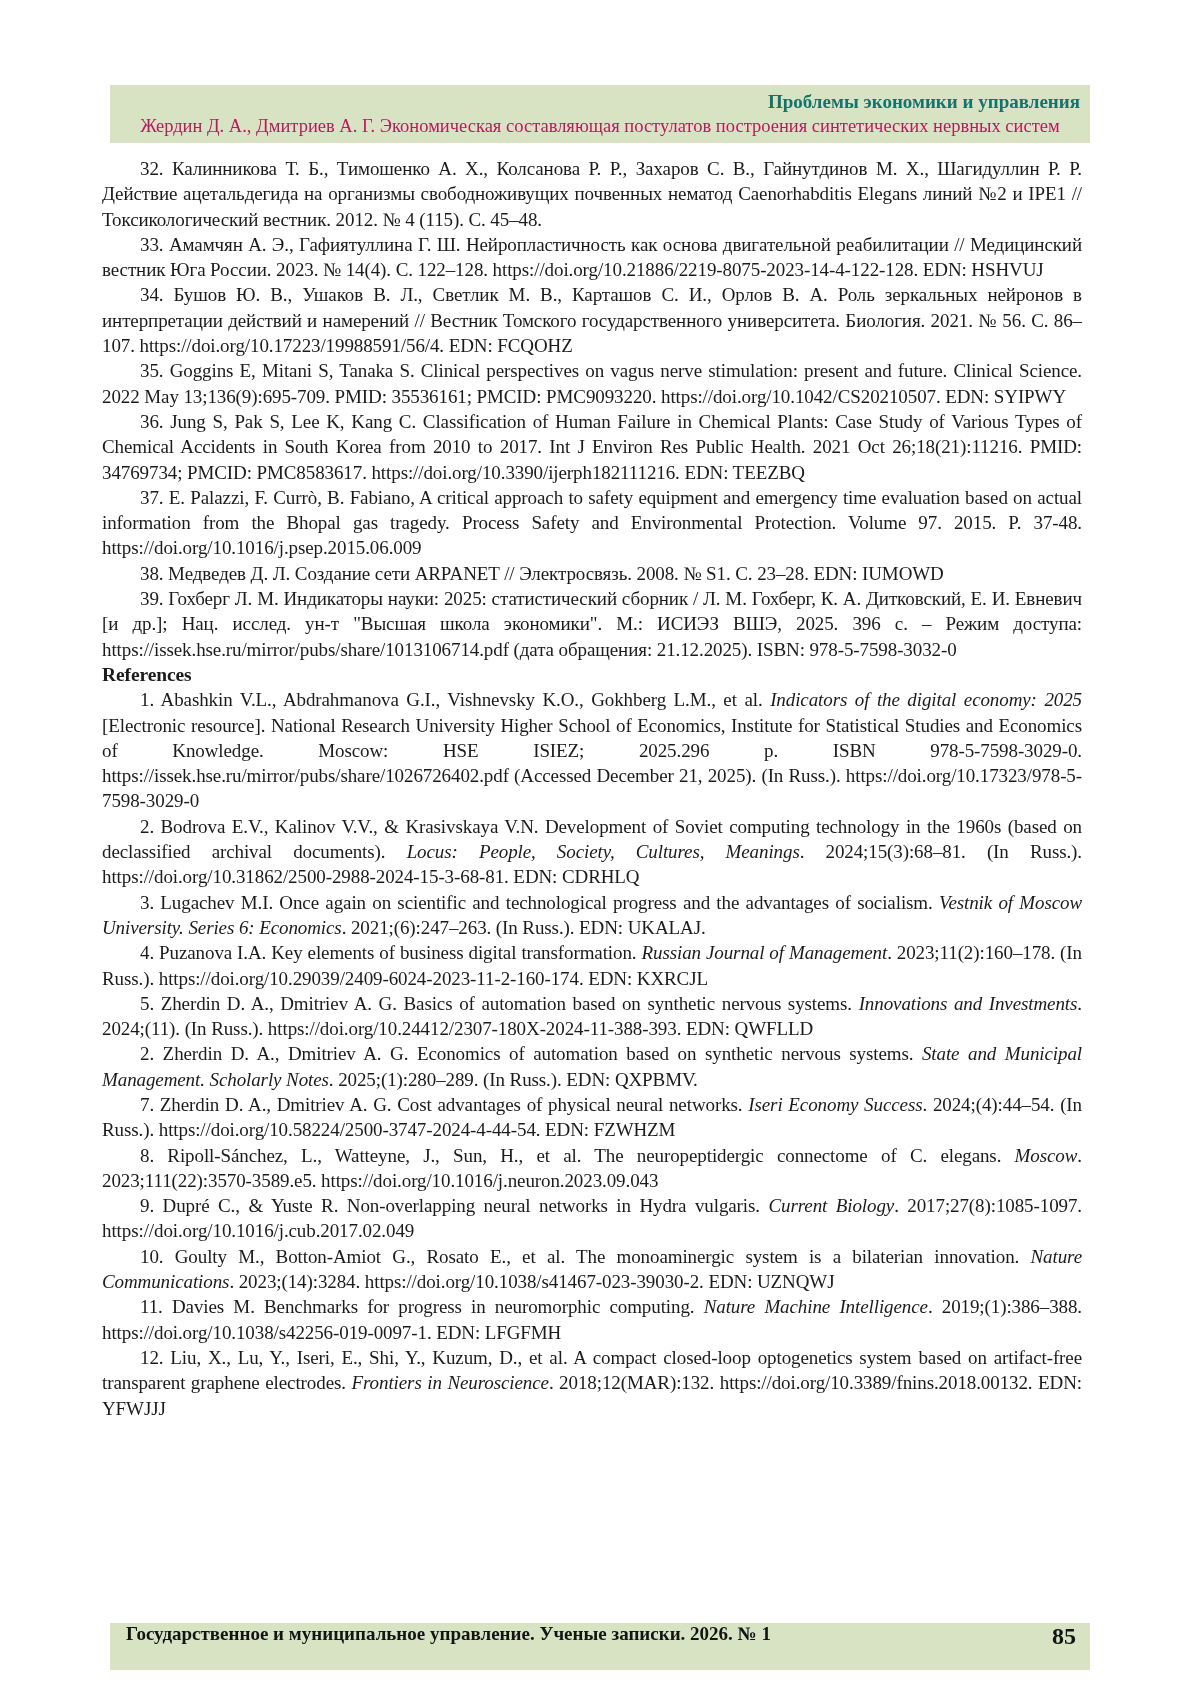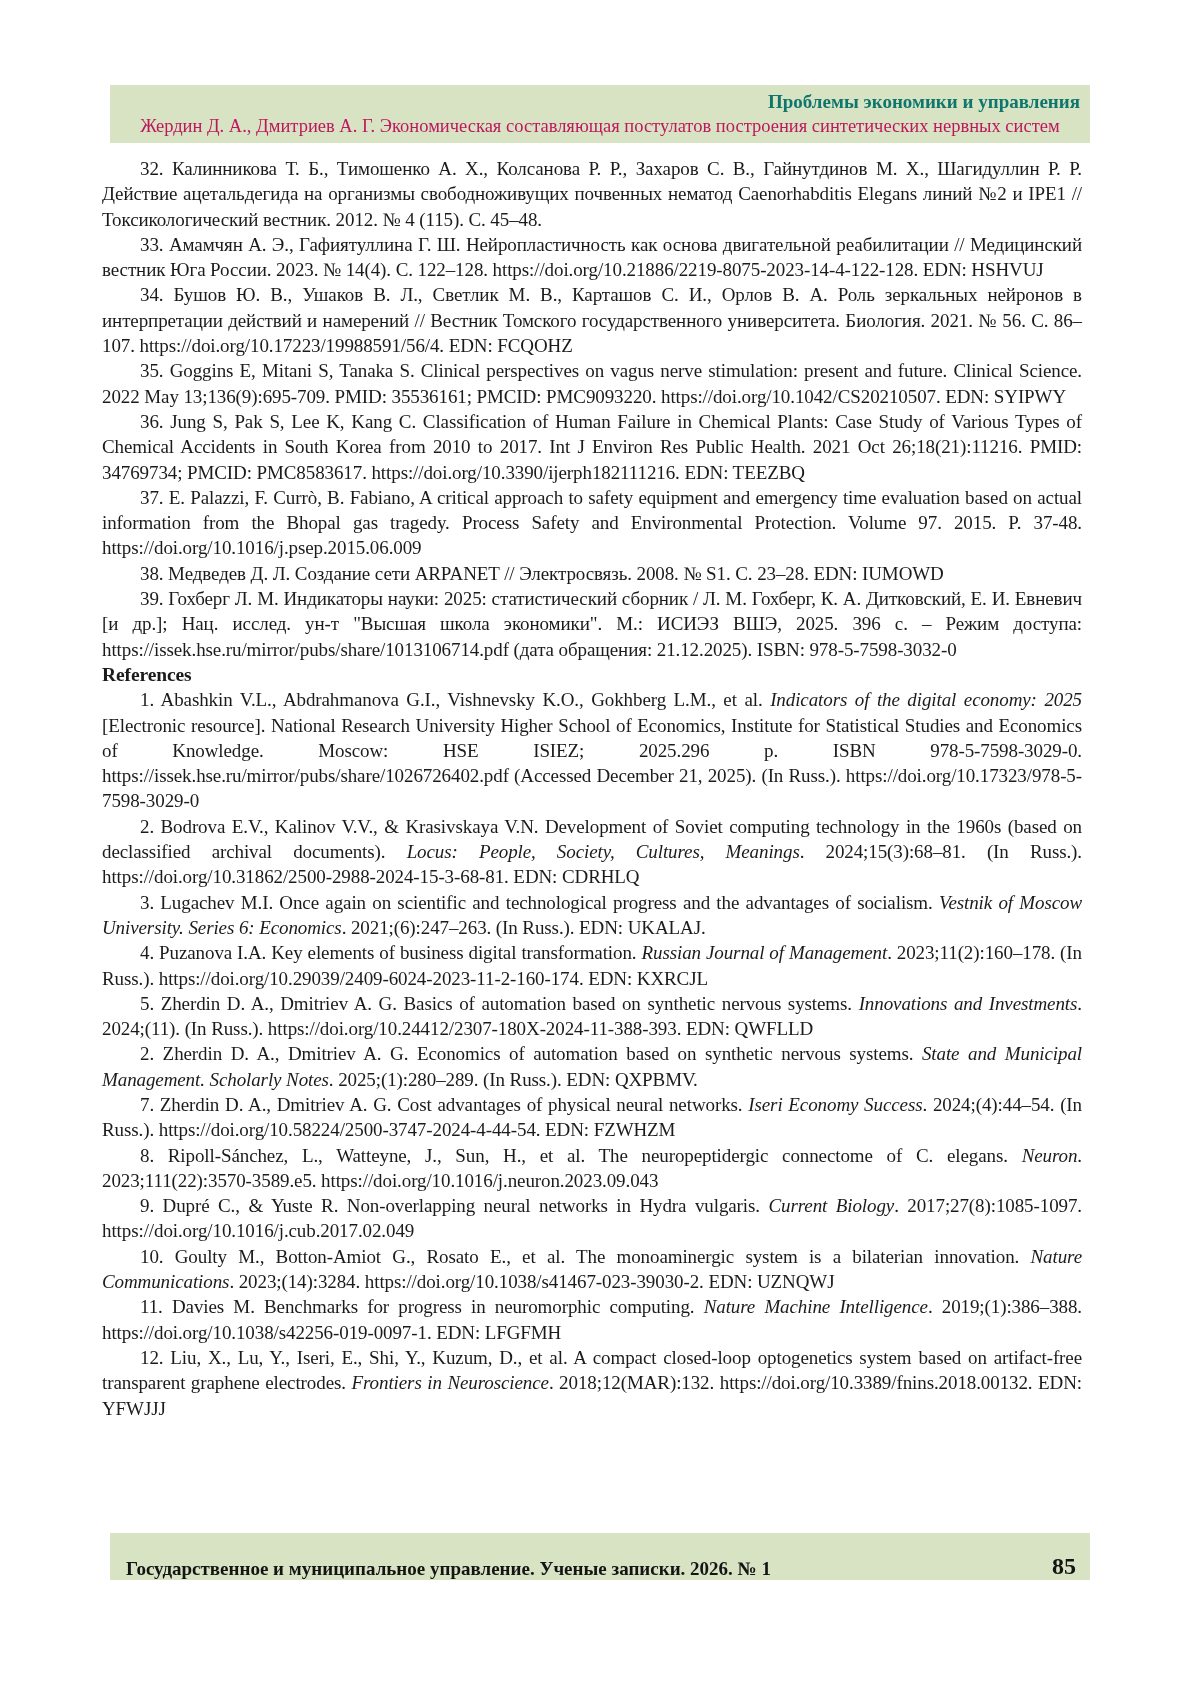--- a/index.html
+++ b/index.html
@@ -55,24 +55,24 @@
     -webkit-hyphens: auto;
   }
   .refs-heading {
     margin: 0;
     font-size: 19.5px;
     line-height: 25.3px;
     font-weight: bold;
     text-indent: 0;
   }
   .footer-band {
-    top: 1533px;
+    top: 1623px;
     height: 47px;
     display: flex;
-    align-items: flex-end;
+    align-items: flex-start;
     justify-content: space-between;
     padding: 0 14px 0 16px;
   }
   .footer-text {
     font-weight: bold;
     font-size: 19px;
     color: #141414;
   }
   .footer-page {
     font-weight: bold;
@@ -103,21 +103,21 @@
       </div>
     <p class="ref refs-heading">References</p>
     <div id="en-refs">
         <p class="ref"><span>1. Abashkin V.L., Abdrahmanova G.I., Vishnevsky K.O., Gokhberg L.M., et al. </span><i>Indicators of the digital economy: 2025</i><span> [Electronic resource]. National Research University Higher School of Economics, Institute for Statistical Studies and Economics of Knowledge. Moscow: HSE ISIEZ; 2025.296 p. ISBN 978-5-7598-3029-0. https://issek.hse.ru/mirror/pubs/share/1026726402.pdf (Accessed December 21, 2025). (In Russ.). https://doi.org/10.17323/978-5-7598-3029-0</span></p>
         <p class="ref"><span>2. Bodrova E.V., Kalinov V.V., &amp; Krasivskaya V.N. Development of Soviet computing technology in the 1960s (based on declassified archival documents). </span><i>Locus: People, Society, Cultures, Meanings</i><span>. 2024;15(3):68–81. (In Russ.). https://doi.org/10.31862/2500-2988-2024-15-3-68-81. EDN: CDRHLQ</span></p>
         <p class="ref"><span>3. Lugachev M.I. Once again on scientific and technological progress and the advantages of socialism. </span><i>Vestnik of Moscow University. Series 6: Economics</i><span>. 2021;(6):247–263. (In Russ.). EDN: UKALAJ.</span></p>
         <p class="ref"><span>4. Puzanova I.A. Key elements of business digital transformation. </span><i>Russian Journal of Management</i><span>. 2023;11(2):160–178. (In Russ.). https://doi.org/10.29039/2409-6024-2023-11-2-160-174. EDN: KXRCJL</span></p>
         <p class="ref"><span>5. Zherdin D. A., Dmitriev A. G. Basics of automation based on synthetic nervous systems. </span><i>Innovations and Investments</i><span>. 2024;(11). (In Russ.). https://doi.org/10.24412/2307-180X-2024-11-388-393. EDN: QWFLLD</span></p>
         <p class="ref"><span>2. Zherdin D. A., Dmitriev A. G. Economics of automation based on synthetic nervous systems. </span><i>State and Municipal Management. Scholarly Notes</i><span>. 2025;(1):280–289. (In Russ.). EDN: QXPBMV.</span></p>
         <p class="ref"><span>7. Zherdin D. A., Dmitriev A. G. Cost advantages of physical neural networks. </span><i>Iseri Economy Success</i><span>. 2024;(4):44–54. (In Russ.). https://doi.org/10.58224/2500-3747-2024-4-44-54. EDN: FZWHZM</span></p>
-        <p class="ref"><span>8. Ripoll-Sánchez, L., Watteyne, J., Sun, H., et al. The neuropeptidergic connectome of C. elegans. </span><i>Neuron</i><span>. 2023;111(22):3570-3589.e5. https://doi.org/10.1016/j.neuron.2023.09.043</span></p>
+        <p class="ref"><span>8. Ripoll-Sánchez, L., Watteyne, J., Sun, H., et al. The neuropeptidergic connectome of C. elegans. </span><i>Moscow</i><span>. 2023;111(22):3570-3589.e5. https://doi.org/10.1016/j.neuron.2023.09.043</span></p>
         <p class="ref"><span>9. Dupré C., &amp; Yuste R. Non-overlapping neural networks in Hydra vulgaris. </span><i>Current Biology</i><span>. 2017;27(8):1085-1097. https://doi.org/10.1016/j.cub.2017.02.049</span></p>
         <p class="ref"><span>10. Goulty M., Botton-Amiot G., Rosato E., et al. The monoaminergic system is a bilaterian innovation. </span><i>Nature Communications</i><span>. 2023;(14):3284. https://doi.org/10.1038/s41467-023-39030-2. EDN: UZNQWJ</span></p>
         <p class="ref"><span>11. Davies M. Benchmarks for progress in neuromorphic computing. </span><i>Nature Machine Intelligence</i><span>. 2019;(1):386–388. https://doi.org/10.1038/s42256-019-0097-1. EDN: LFGFMH</span></p>
         <p class="ref"><span>12. Liu, X., Lu, Y., Iseri, E., Shi, Y., Kuzum, D., et al. A compact closed-loop optogenetics system based on artifact-free transparent graphene electrodes. </span><i>Frontiers in Neuroscience</i><span>. 2018;12(MAR):132. https://doi.org/10.3389/fnins.2018.00132. EDN: YFWJJJ</span></p>
       </div>
   </div>
 
   <div class="band footer-band">
     <span class="footer-text">Государственное и муниципальное управление. Ученые записки. 2026. № 1</span>
     <span class="footer-page">85</span>

